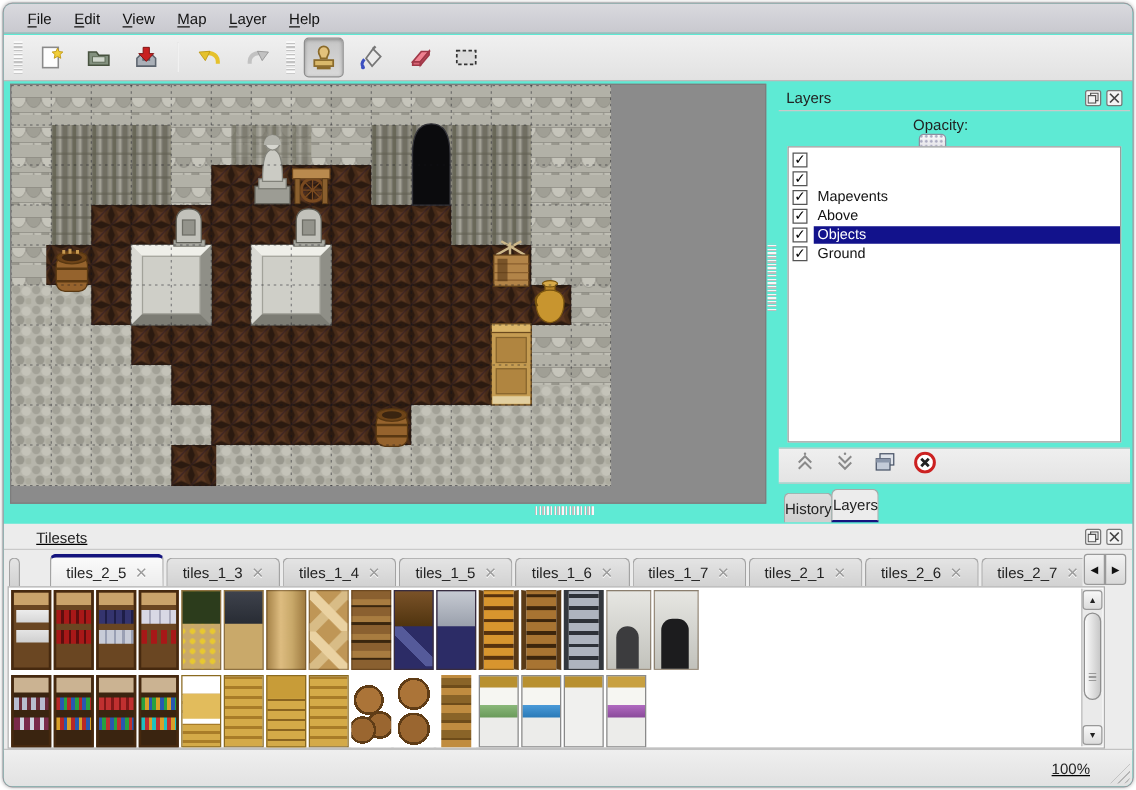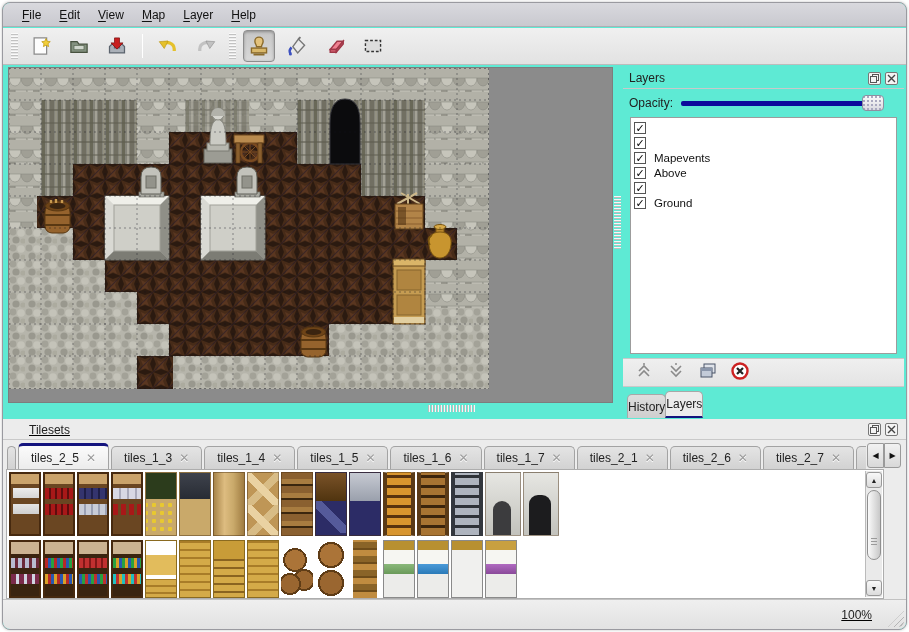--- a/index.html
+++ b/index.html
@@ -33,21 +33,21 @@
   .h-grip{position:absolute;left:425px;top:402px;width:48px;height:7px;
     background:repeating-linear-gradient(90deg,#bdbdbd 0 1px,#f8f8f8 1px 2px,transparent 2px 3px);}
   
   #layers-dock{position:absolute;left:620px;top:64px;width:281px;height:352px;}
   .dock-header{position:relative;height:22px;display:flex;align-items:center;padding:0 6px;}
   .dock-title{font-size:12px;color:#222;}
   .dock-header .icons{margin-left:auto;display:flex;gap:4px;}
   .mini-btn{width:13px;height:13px;border:1px solid #777;border-radius:2px;background:#f4f4f4;
     display:flex;align-items:center;justify-content:center;font-size:9px;color:#555;line-height:1;}
   .dock-header:after{content:"";position:absolute;left:0;right:0;bottom:0;height:1px;background:#c9c9c9;}
-  #opacity-row{position:absolute;left:6px;top:26px;right:20px;height:20px;display:flex;align-items:center;}
+  #opacity-row{position:absolute;left:6px;top:26px;right:20px;height:20px;display:flex;align-items:center;flex-direction:column;}
   #opacity-label{font-size:12px;color:#222;margin-right:8px;}
   #opacity-slider{position:relative;flex:1;height:16px;}
   #opacity-groove{position:absolute;left:0;right:4px;top:6px;height:5px;background:#0b0b9b;border-radius:2px;}
   #opacity-handle{position:absolute;right:0;top:0;width:22px;height:16px;border:1px solid #8f8fa0;border-radius:4px;
     background:radial-gradient(#a9a9c0 1px,transparent 1.2px) 3px 3px/4px 4px,linear-gradient(#fbfbfb,#d9d9e0);}
   #layer-list{position:absolute;left:7px;top:50px;right:7px;height:237px;background:#fff;
     border:1px solid #9c9c9c;overflow:hidden;padding-top:2px;}
   .layer-row{display:flex;align-items:center;height:15px;padding-left:3px;}
   .layer-row.selected .layer-label{background:#12128c;color:#fff;}
   .checkbox{width:12px;height:12px;border:1px solid #555;background:#fff;margin-right:5px;flex:none;
@@ -60,21 +60,21 @@
   .dock-tab{height:24px;padding:0 0;font-size:12px;color:#222;display:flex;align-items:center;
     border:1px solid #a8a8a8;border-bottom:none;border-radius:5px 5px 0 0;background:linear-gradient(#dedede,#cfcfcf);margin-right:-1px;}
   .dock-tab.active{background:#ececec;border-bottom:2px solid #14147e;height:27px;z-index:2;}
   
   #tilesets-dock{position:absolute;left:0;top:416px;right:0;height:182px;background:#ececec;}
   #tilesets-header{position:relative;height:21px;display:flex;align-items:center;padding:0 8px 0 26px;text-decoration:underline;}
   #tileset-tabbar{position:absolute;left:4px;top:23px;right:40px;height:27px;display:flex;align-items:flex-end;overflow:hidden;}
   .ts-tab{height:23px;padding:0 12px;display:flex;align-items:center;gap:7px;font-size:12px;color:#222;
     border:1px solid #a3a3a3;border-bottom:none;border-radius:5px 5px 0 0;margin-right:2px;flex:none;
     background:linear-gradient(#e4e4e4,#d2d2d2);}
-  .ts-tab.active{height:26px;background:linear-gradient(#fbfbfb,#ececec);border-top:3px solid #14147e;z-index:2;}
+  .ts-tab.active{height:26px;background:linear-gradient(#fbfbfb,#ececec);border-top:3px solid #14147e;z-index:2;margin-left:22px;}
   .ts-tab.sliver{width:9px;padding:0;}
   .ts-tab.partial{width:46px;overflow:hidden;border-radius:5px 0 0 0;}
   .ts-close{color:#9b9b9b;font-size:12px;font-weight:bold;text-shadow:0 1px 0 #fff;}
   .ts-scroll{position:absolute;top:24px;width:17px;height:25px;border:1px solid #9a9a9a;background:linear-gradient(#f2f2f2,#d8d8d8);
     display:flex;align-items:center;justify-content:center;font-size:8px;color:#111;}
   #ts-left{right:22px;border-radius:3px 0 0 3px;}
   #ts-right{right:5px;border-radius:0 3px 3px 0;}
   #tile-area{position:absolute;left:3px;top:50px;width:878px;height:130px;background:#fff;
     border:1px solid #adadad;overflow:hidden;padding:2px 0 0 2px;}
   .tile-row{display:flex;align-items:flex-start;}
@@ -438,20 +438,21 @@
         <div class="layer-row">
           <span class="checkbox">✓</span>
           <span class="layer-label">Mapevents</span>
         </div>
         <div class="layer-row">
           <span class="checkbox">✓</span>
           <span class="layer-label">Above</span>
         </div>
         <div class="layer-row selected">
           <span class="checkbox">✓</span>
+          <span class="layer-label">Objects</span>
         </div>
         <div class="layer-row">
           <span class="checkbox">✓</span>
           <span class="layer-label">Ground</span>
         </div>
       </div>
     <div id="layer-actions">
       <span>
         <svg width="18" height="18" viewBox="0 0 18 18">
             <path d="M4,9 l5,-5 5,5 M4,14 l5,-5 5,5" fill="none" stroke="#8a8a8a" stroke-width="1.6"></path>

